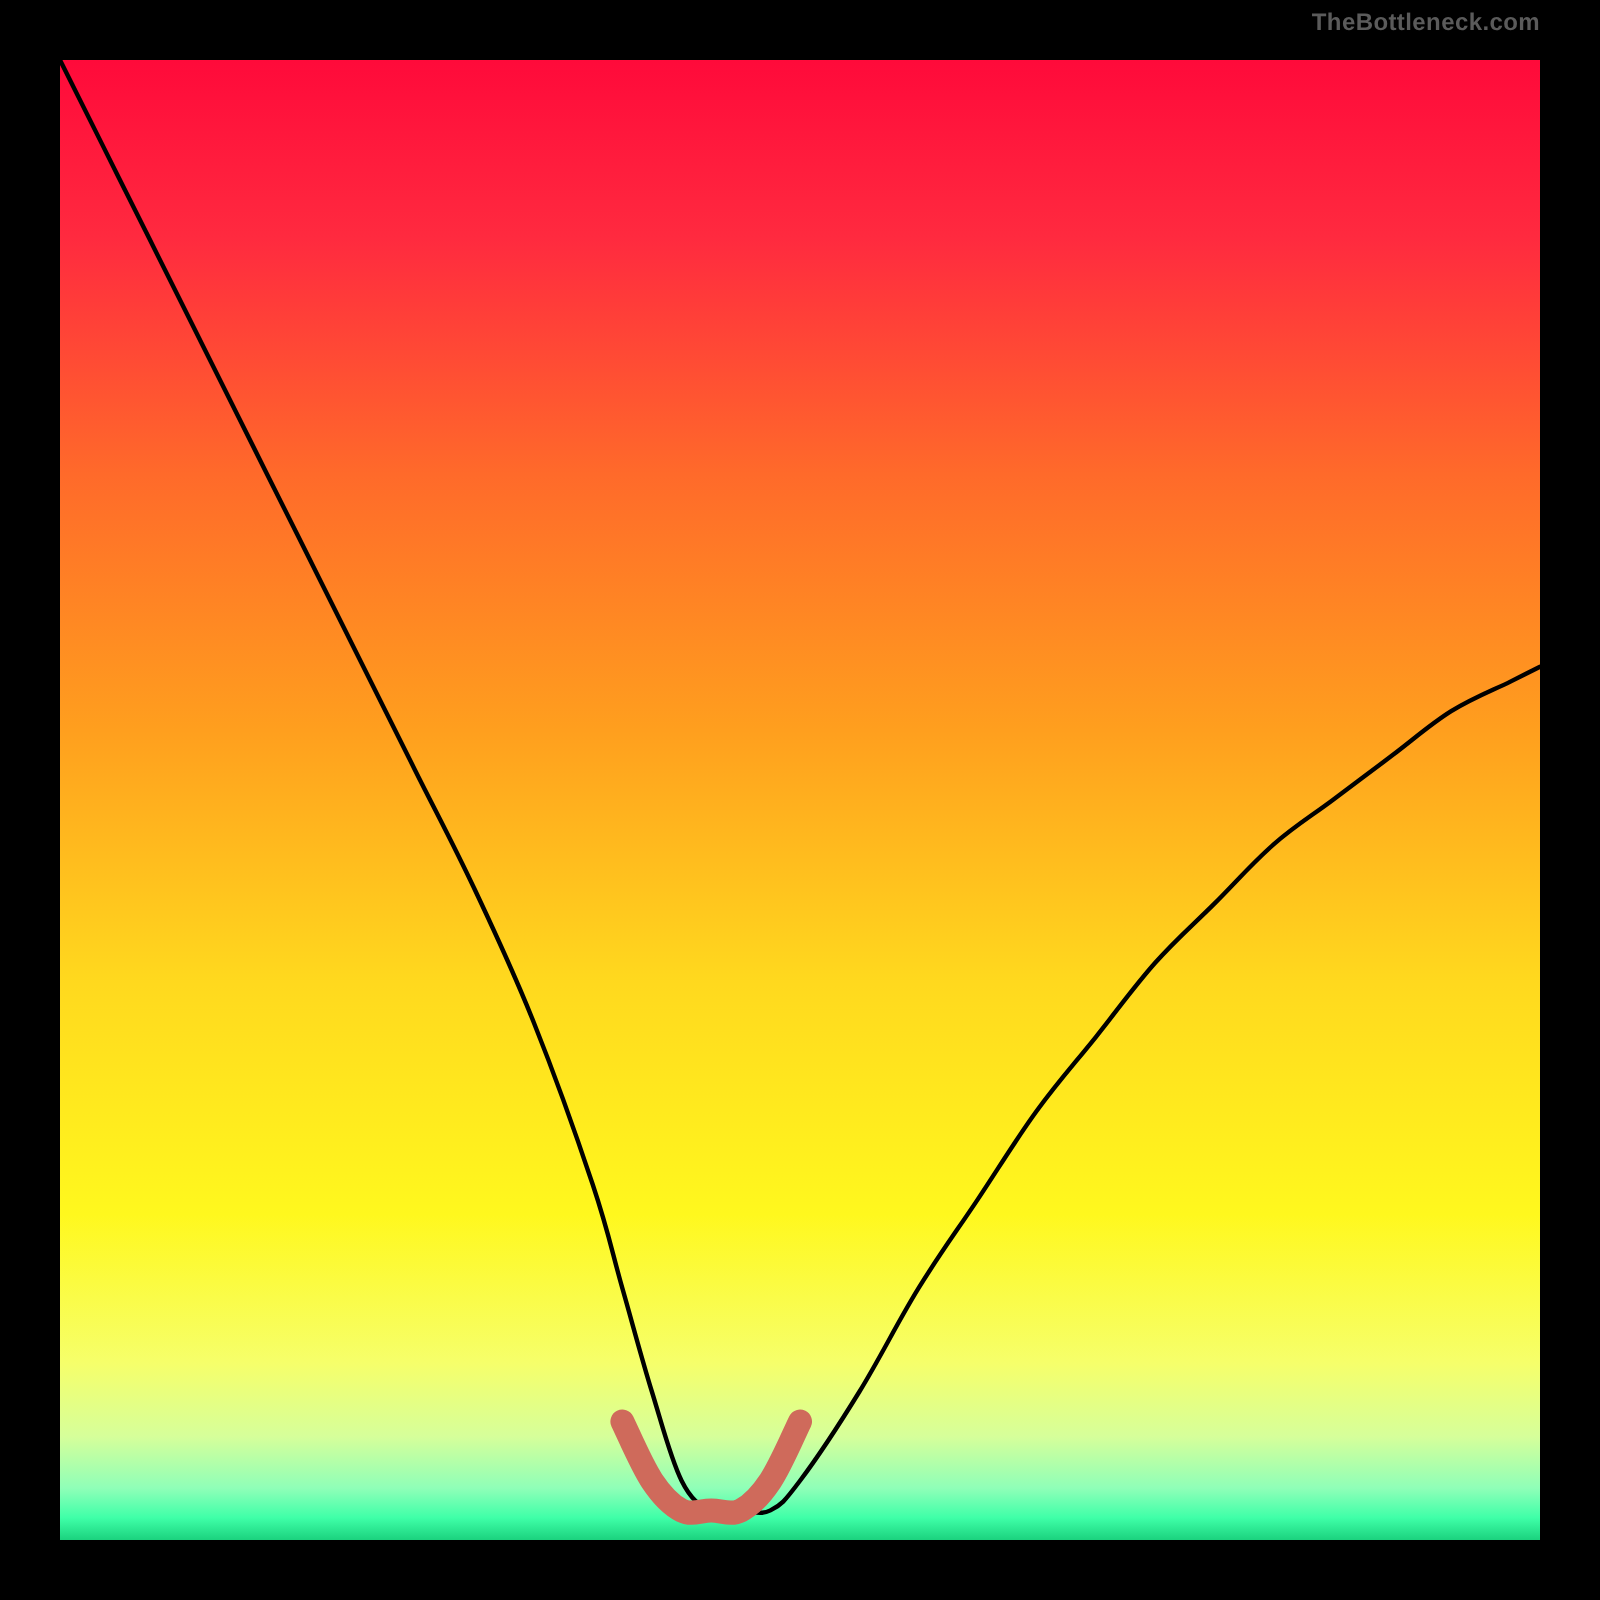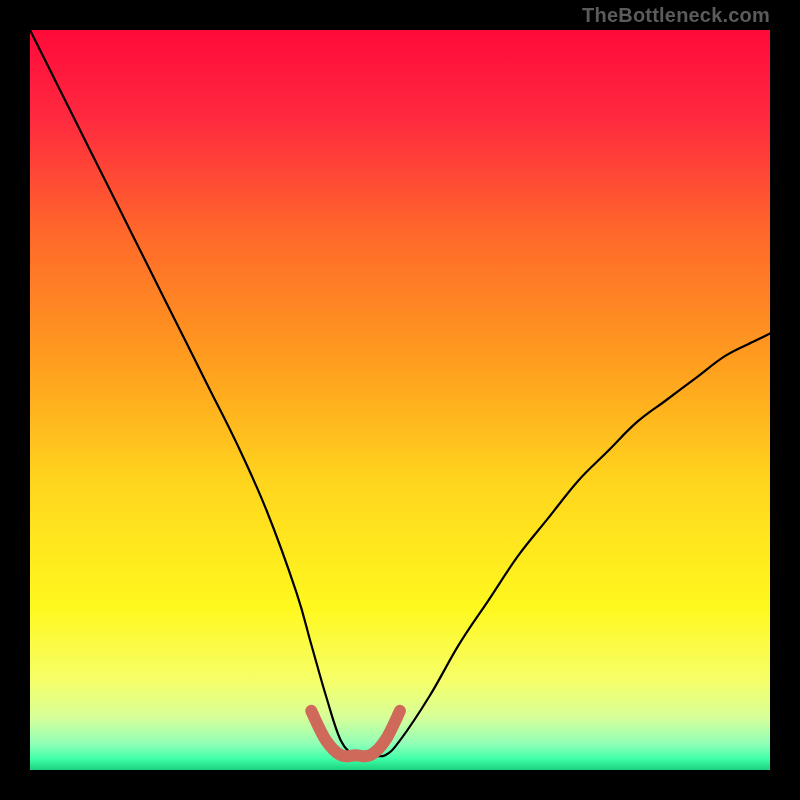--- a/index.html
+++ b/index.html
@@ -36,21 +36,21 @@
     top: 0; left: 0;
     width: 100%;
     height: 100%;
     pointer-events: none;
   }
   .watermark {
     position: absolute;
     top: 4px;
     right: 30px;
     font-family: Arial, Helvetica, sans-serif;
-    font-size: 20px;
+    font-size: 12px;
     font-weight: 600;
     color: #5b5b5b;
     letter-spacing: 0.2px;
   }
 </style>
 </head>
 <body>
 
 <div class="frame">
   <div class="watermark">TheBottleneck.com</div>

